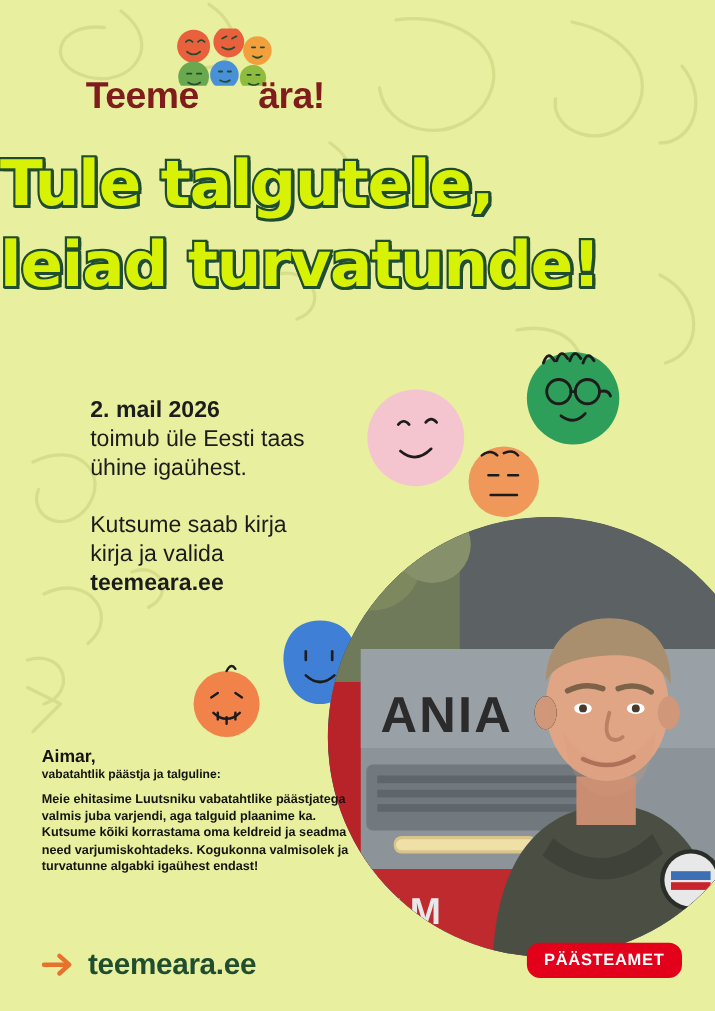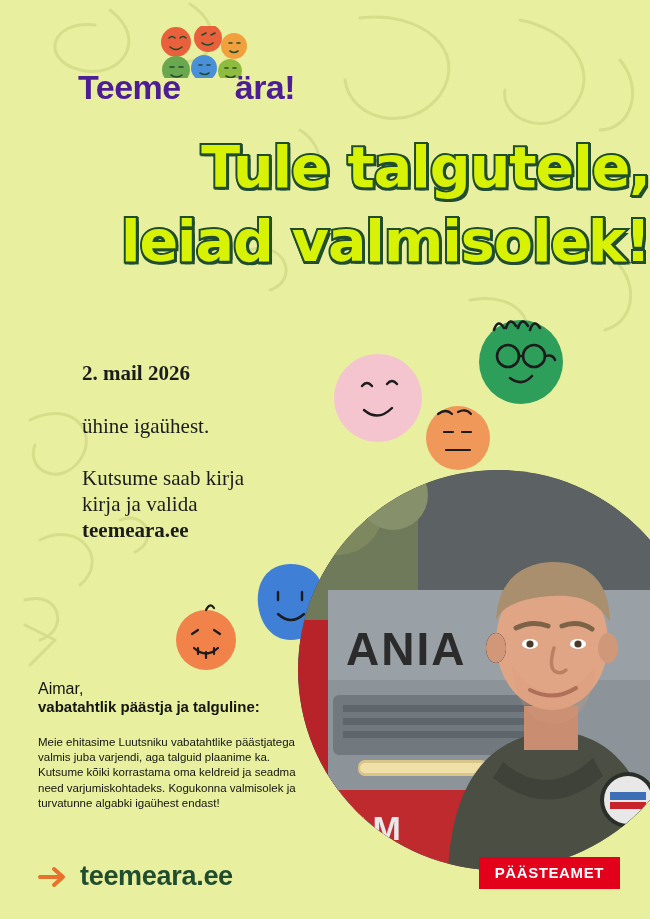--- a/index.html
+++ b/index.html
@@ -31,34 +31,34 @@
   .logo-faces {
     position: relative;
     height: 52px;
     width: 120px;
     margin-left: 76px;
   }
   .logo-text {
     position: relative;
     font-size: 34px;
     font-weight: bold;
-    color: #4c1d95;
+    color: #7f1d1d;
     letter-spacing: -0.5px;
     margin-top: -10px;
     white-space: nowrap;
   }
   .logo-text .gap { display: inline-block; width: 54px; }
 
   
   .headline {
     position: absolute;
     top: 140px;
     left: 0;
     width: 650px;
-    text-align: right;
+    text-align: left;
     z-index: 3;
   }
   .headline .line {
     font-family: "DejaVu Sans", sans-serif;
     font-weight: bold;
     font-size: 57px;
     line-height: 0.98;
     color: #d7f205;
     -webkit-text-stroke: 4px #1f4d2e;
     paint-order: stroke fill;
@@ -76,21 +76,20 @@
     left: 82px;
     top: 360px;
     width: 260px;
     z-index: 3;
     color: #1c1c1c;
   }
   .copy p {
     font-size: 21px;
     line-height: 1.25;
     font-weight: 500;
-    font-family: Liberation Serif, serif;
   }
   .copy .date { font-weight: bold; }
   .copy .block2 { margin-top: 26px; }
   .copy .site { font-weight: bold; }
 
   
   .face {
     position: absolute;
     border-radius: 50%;
     z-index: 2;
@@ -114,31 +113,31 @@
   .testimonial {
     position: absolute;
     left: 38px;
     top: 680px;
     width: 280px;
     z-index: 4;
     color: #14140f;
   }
   .testimonial .t-name {
     font-size: 16px;
-    font-weight: normal;
+    font-weight: bold;
   }
   .testimonial .t-role {
-    font-size: 15px;
-    font-weight: bold;
-    margin-bottom: 20px;
+    font-size: 11px;
+    font-weight: bold;
+    margin-bottom: 10px;
   }
   .testimonial .t-body {
     font-size: 11.5px;
     line-height: 1.32;
-    font-weight: normal;
+    font-weight: bold;
   }
 
   
   .footer {
     position: absolute;
     left: 0;
     bottom: 0;
     width: 650px;
     height: 72px;
     z-index: 6;
@@ -165,21 +164,21 @@
   .badge {
     position: absolute;
     right: 30px;
     top: 10px;
     background: #e2001a;
     color: #ffffff;
     font-size: 15px;
     font-weight: bold;
     letter-spacing: 0.6px;
     padding: 7px 16px 8px;
-    border-radius: 0;
+    border-radius: 12px;
   }
 </style>
 </head>
 <body>
 
 <svg class="doodles" viewBox="0 0 650 919">
   <g fill="none" stroke="#d6dd8b" stroke-width="3" stroke-linecap="round">
     <path d="M110 10 C 150 40, 120 80, 80 70 C 40 60, 50 20, 95 25"></path>
     <path d="M190 4 C 230 30, 210 70, 175 60"></path>
     <path d="M360 18 C 420 10, 470 50, 440 95 C 410 135, 350 120, 345 80"></path>
@@ -216,21 +215,21 @@
       </g>
     </svg>
   </div>
   <div class="logo-text">
     <span>Teeme</span><span class="gap"></span><span>ära!</span>
   </div>
 </div>
 
 <div class="headline">
   <div class="line line1">Tule talgutele,</div>
-  <div class="line line2">leiad valmisolek!</div>
+  <div class="line line2">leiad turvatunde!</div>
 </div>
 
 <svg class="face" style="left:332px; top:352px;" width="92" height="92" viewBox="0 0 92 92">
   <circle cx="46" cy="46" r="44" fill="#f4c4cf"></circle>
   <g stroke="#1c1c1c" stroke-width="2.4" fill="none" stroke-linecap="round">
     <path d="M30 34 q5 -6 10 0"></path>
     <path d="M55 32 q5 -6 10 0"></path>
     <path d="M32 58 q14 12 28 -2"></path>
   </g>
 </svg>
@@ -270,21 +269,21 @@
   <path d="M39 4 C 64 4, 74 24, 72 44 C 70 64, 58 80, 39 80 C 20 80, 8 64, 6 44 C 4 24, 14 4, 39 4 Z" fill="#3f7fd6"></path>
   <g stroke="#1c1c1c" stroke-width="2.4" fill="none" stroke-linecap="round">
     <path d="M26 32 v8 M50 32 v8"></path>
     <path d="M26 54 q13 12 26 0"></path>
   </g>
 </svg>
 
 <div class="copy">
   <p class="block1">
     <span class="date">2. mail 2026</span><br>
-    <br>
+    <span>toimub üle Eesti taas</span><br>
     <span>ühine igaühest.</span>
   </p>
   <p class="block2">
     <span>Kutsume saab kirja</span><br>
     <span>kirja ja valida</span><br>
     <span class="site">teemeara.ee</span>
   </p>
 </div>
 
 <div class="photo">

